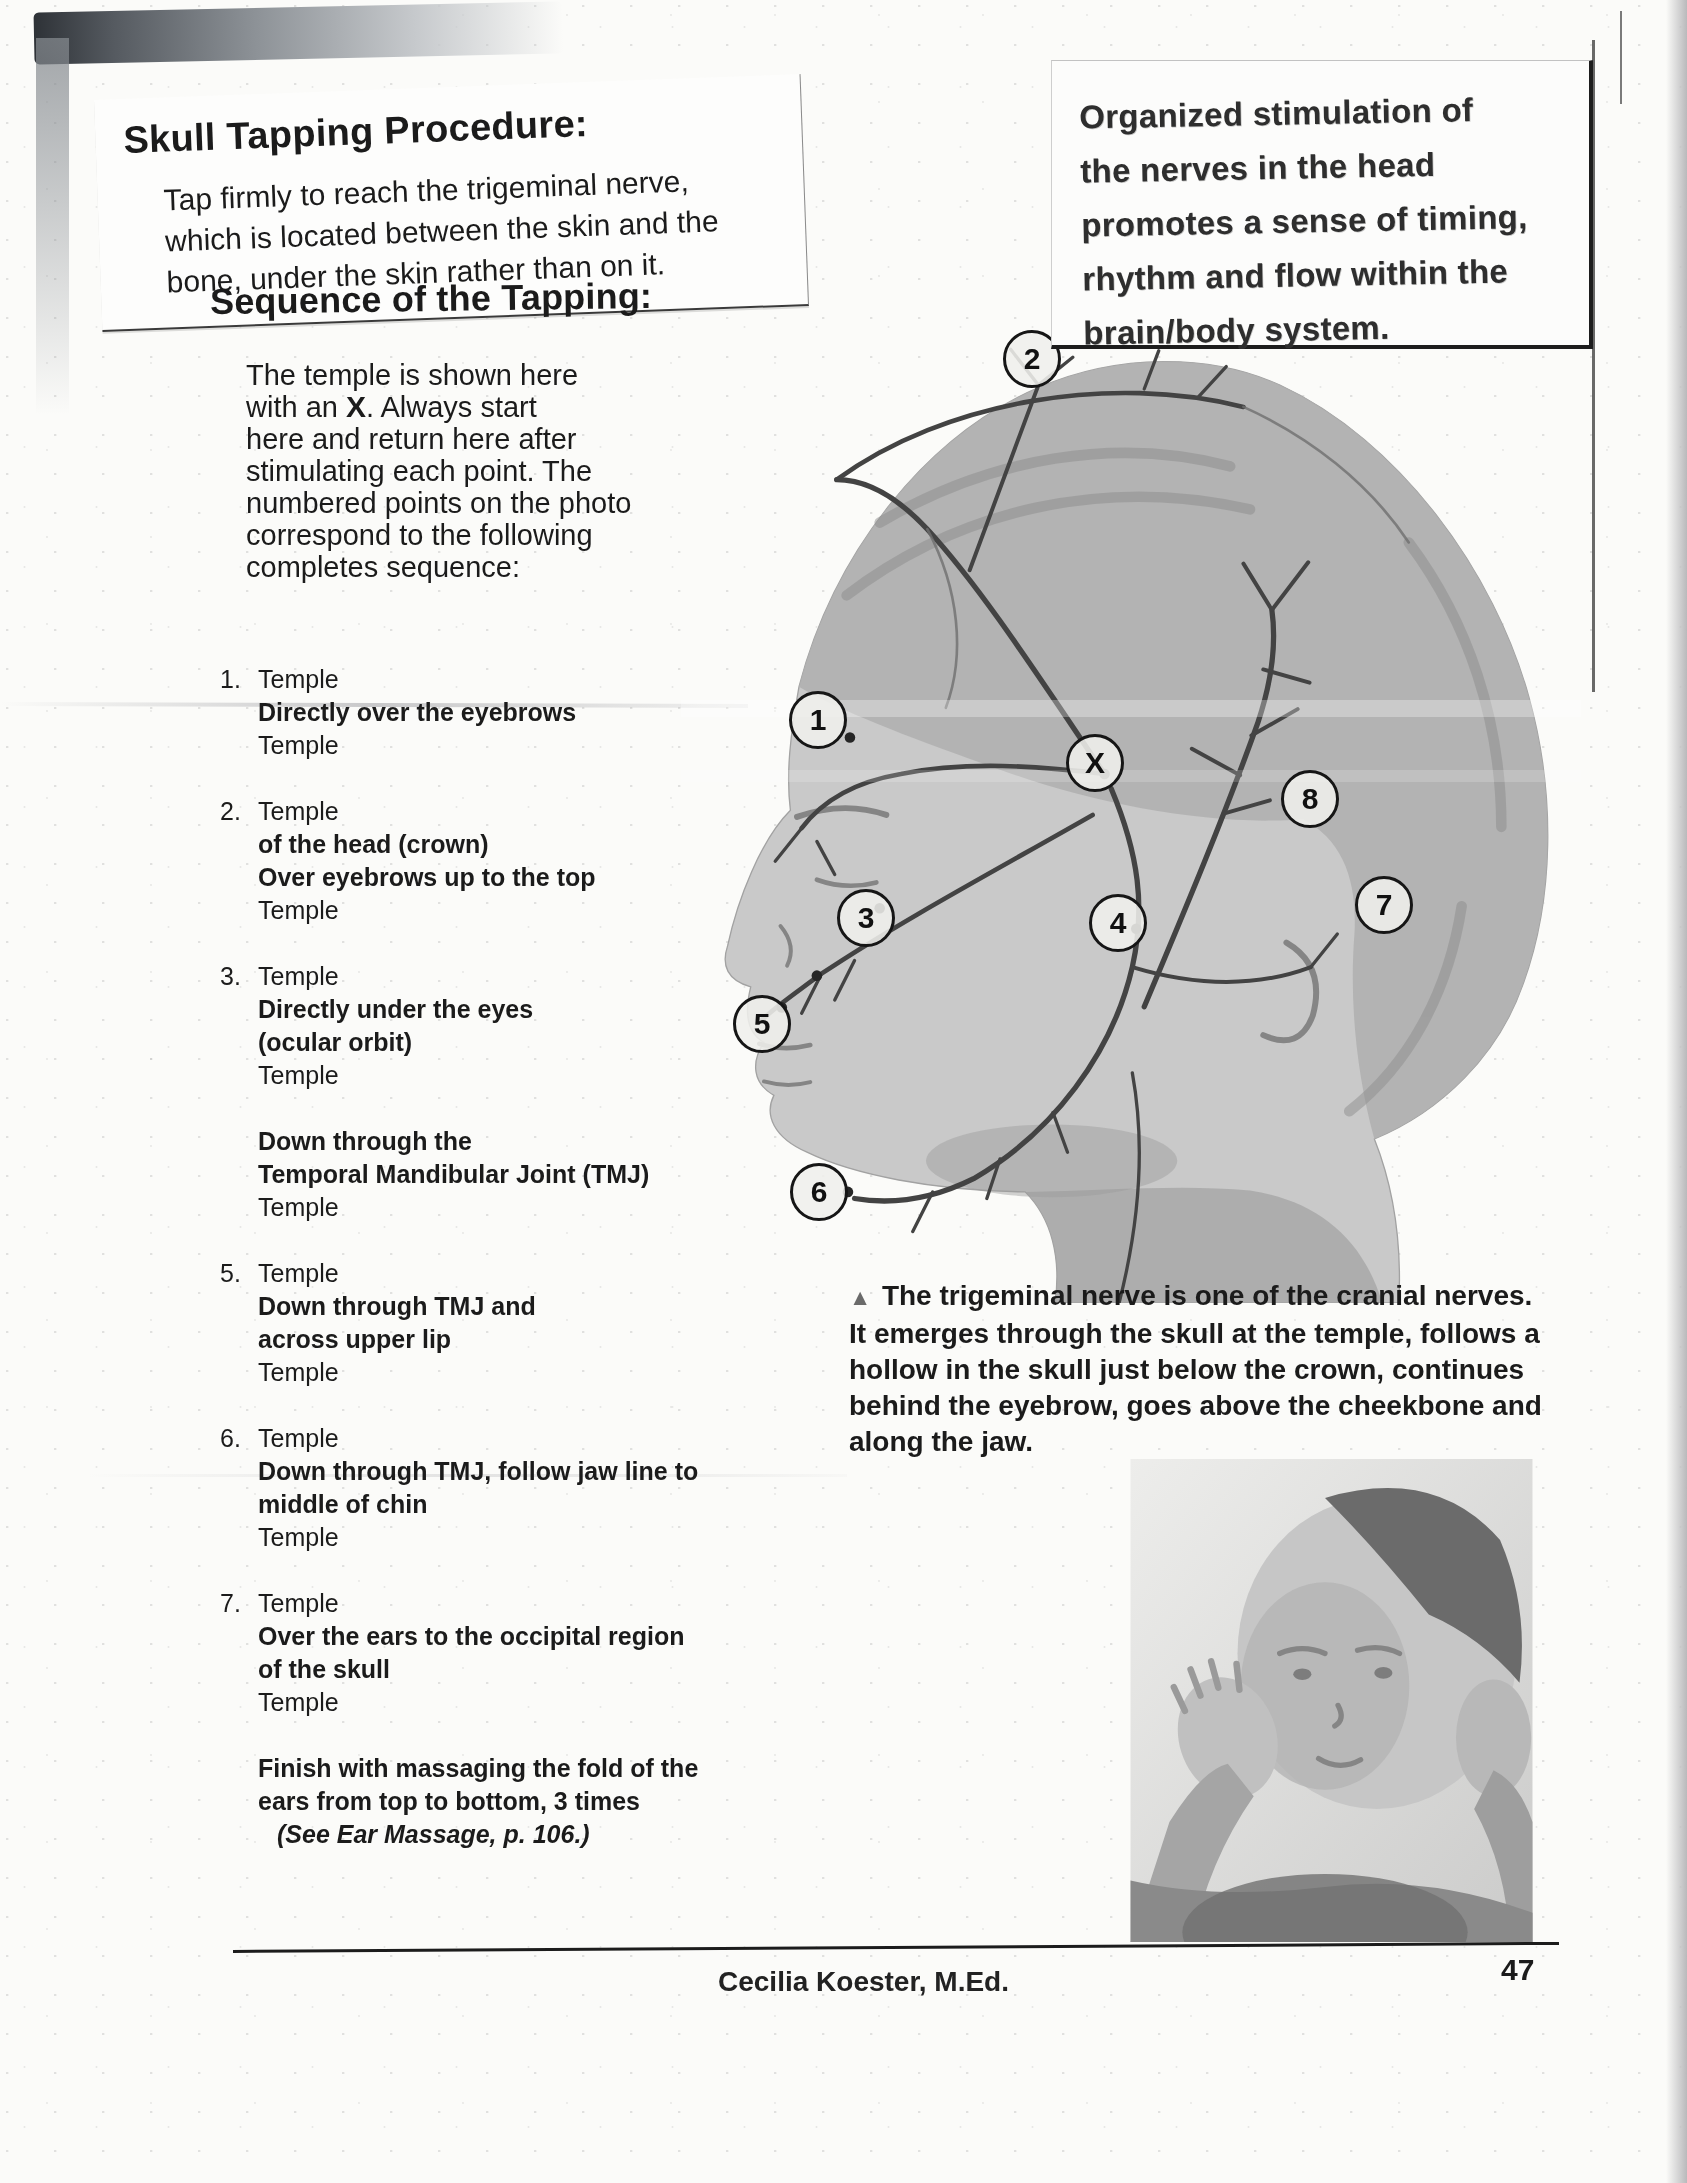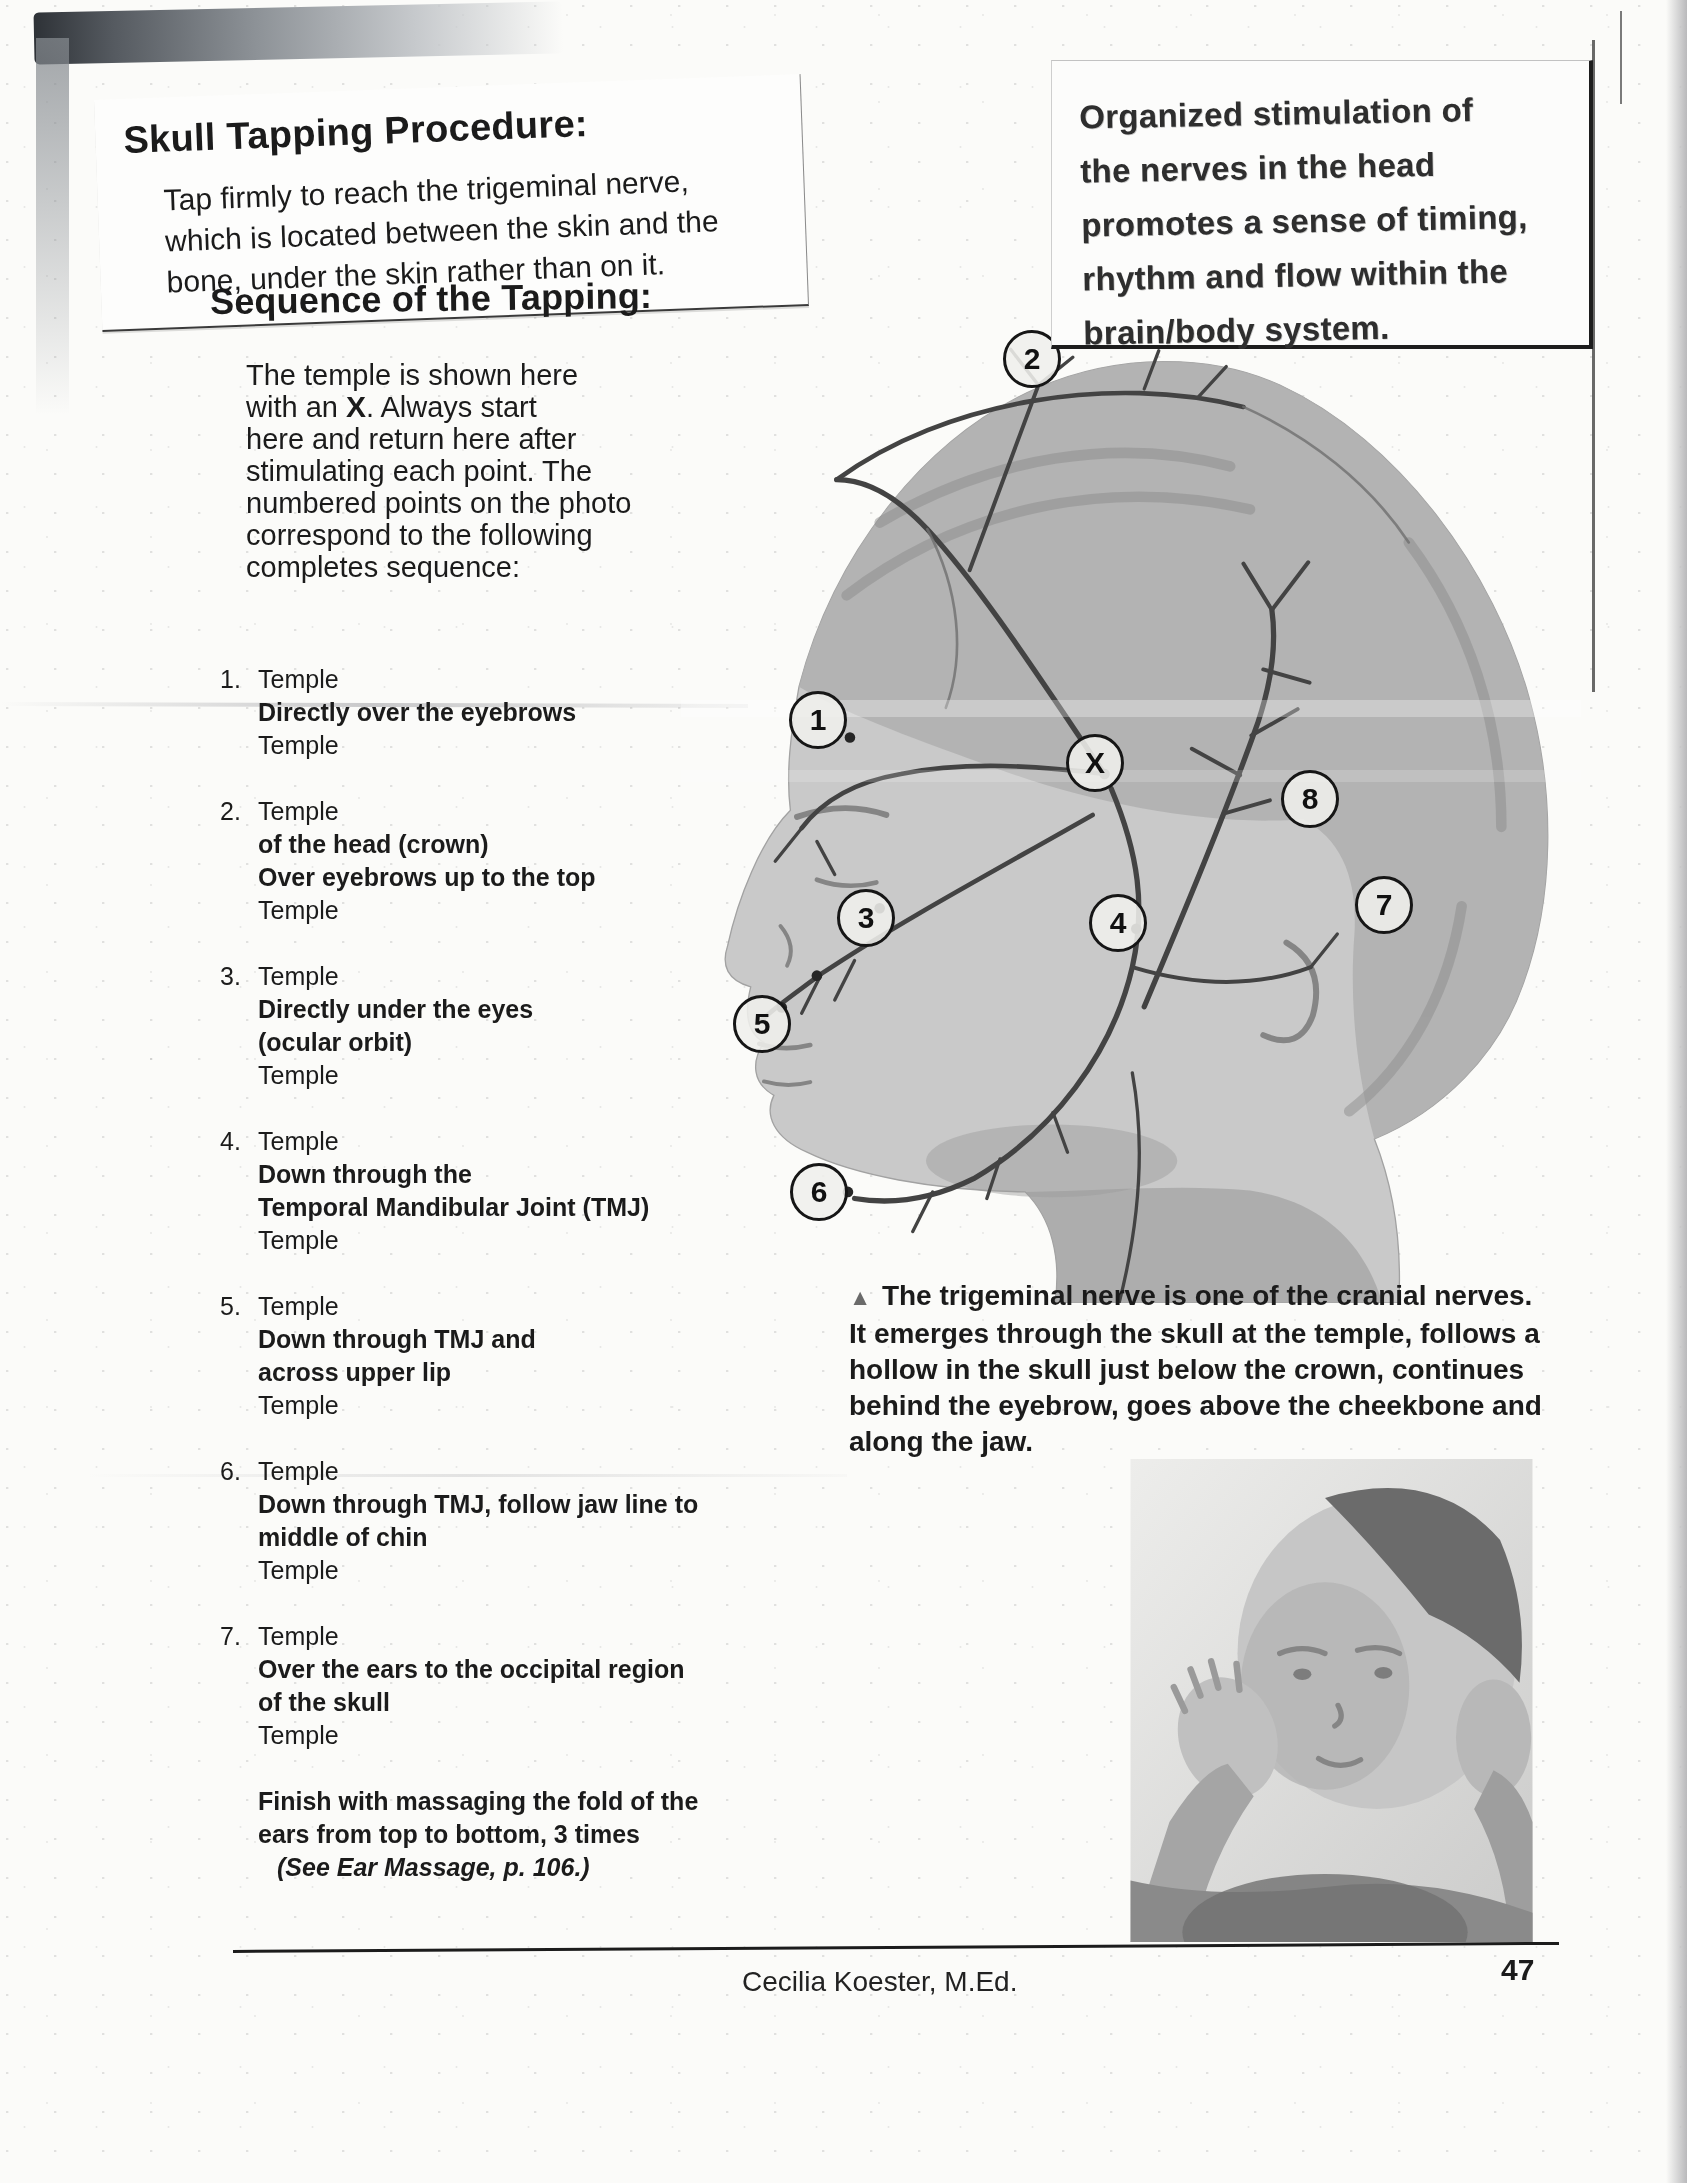--- a/index.html
+++ b/index.html
@@ -68,21 +68,21 @@
   .caption-trig div{white-space:nowrap;}
   .tri-up{color:#6a6a6a;font-size:22.5px;margin-right:10.6px;}
   .caption-mass{position:absolute;left:857px;top:1490px;font-size:28px;font-weight:700;line-height:38px;}
   .caption-mass div{white-space:nowrap;}
   .tri-right{color:#555;font-size:22.5px;margin-right:9.3px;}
   
   .photo{position:absolute;left:1128px;top:1459px;width:407px;height:483px;}
   
   .footer-line{position:absolute;left:233px;top:1950px;width:1326px;height:3.3px;background:#1c1c1c;
     transform:rotate(-.35deg);transform-origin:left center;}
-  .footer-author{position:absolute;left:742px;top:1966px;font-size:28px;font-weight:400;color:#222;}
+  .footer-author{position:absolute;left:718px;top:1966px;font-size:28px;font-weight:700;color:#222;}
   .page-num{position:absolute;left:1501px;top:1953px;font-size:30px;font-weight:700;}
 </style>
 </head>
 <body>
 
 <div class="page">
 
   <div class="smudge-top"></div>
   <div class="smudge-left"></div>
   <div class="edge-line-right"></div>
@@ -204,21 +204,20 @@
       <div class="desc">Over eyebrows up to the top</div>
       <div class="tail">Temple</div>
     </div>
     <div class="seq-item">
       <div class="head-line"><span class="num">3.</span><span>Temple</span></div>
       <div class="desc">Directly under the eyes</div>
       <div class="desc">(ocular orbit)</div>
       <div class="tail">Temple</div>
     </div>
     <div class="seq-item">
-      <div class="head-line"><span class="num">4.</span><span>Temple</span></div>
       <div class="desc">Down through the</div>
       <div class="desc">Temporal Mandibular Joint (TMJ)</div>
       <div class="tail">Temple</div>
     </div>
     <div class="seq-item">
       <div class="head-line"><span class="num">5.</span><span>Temple</span></div>
       <div class="desc">Down through TMJ and</div>
       <div class="desc">across upper lip</div>
       <div class="tail">Temple</div>
     </div>

